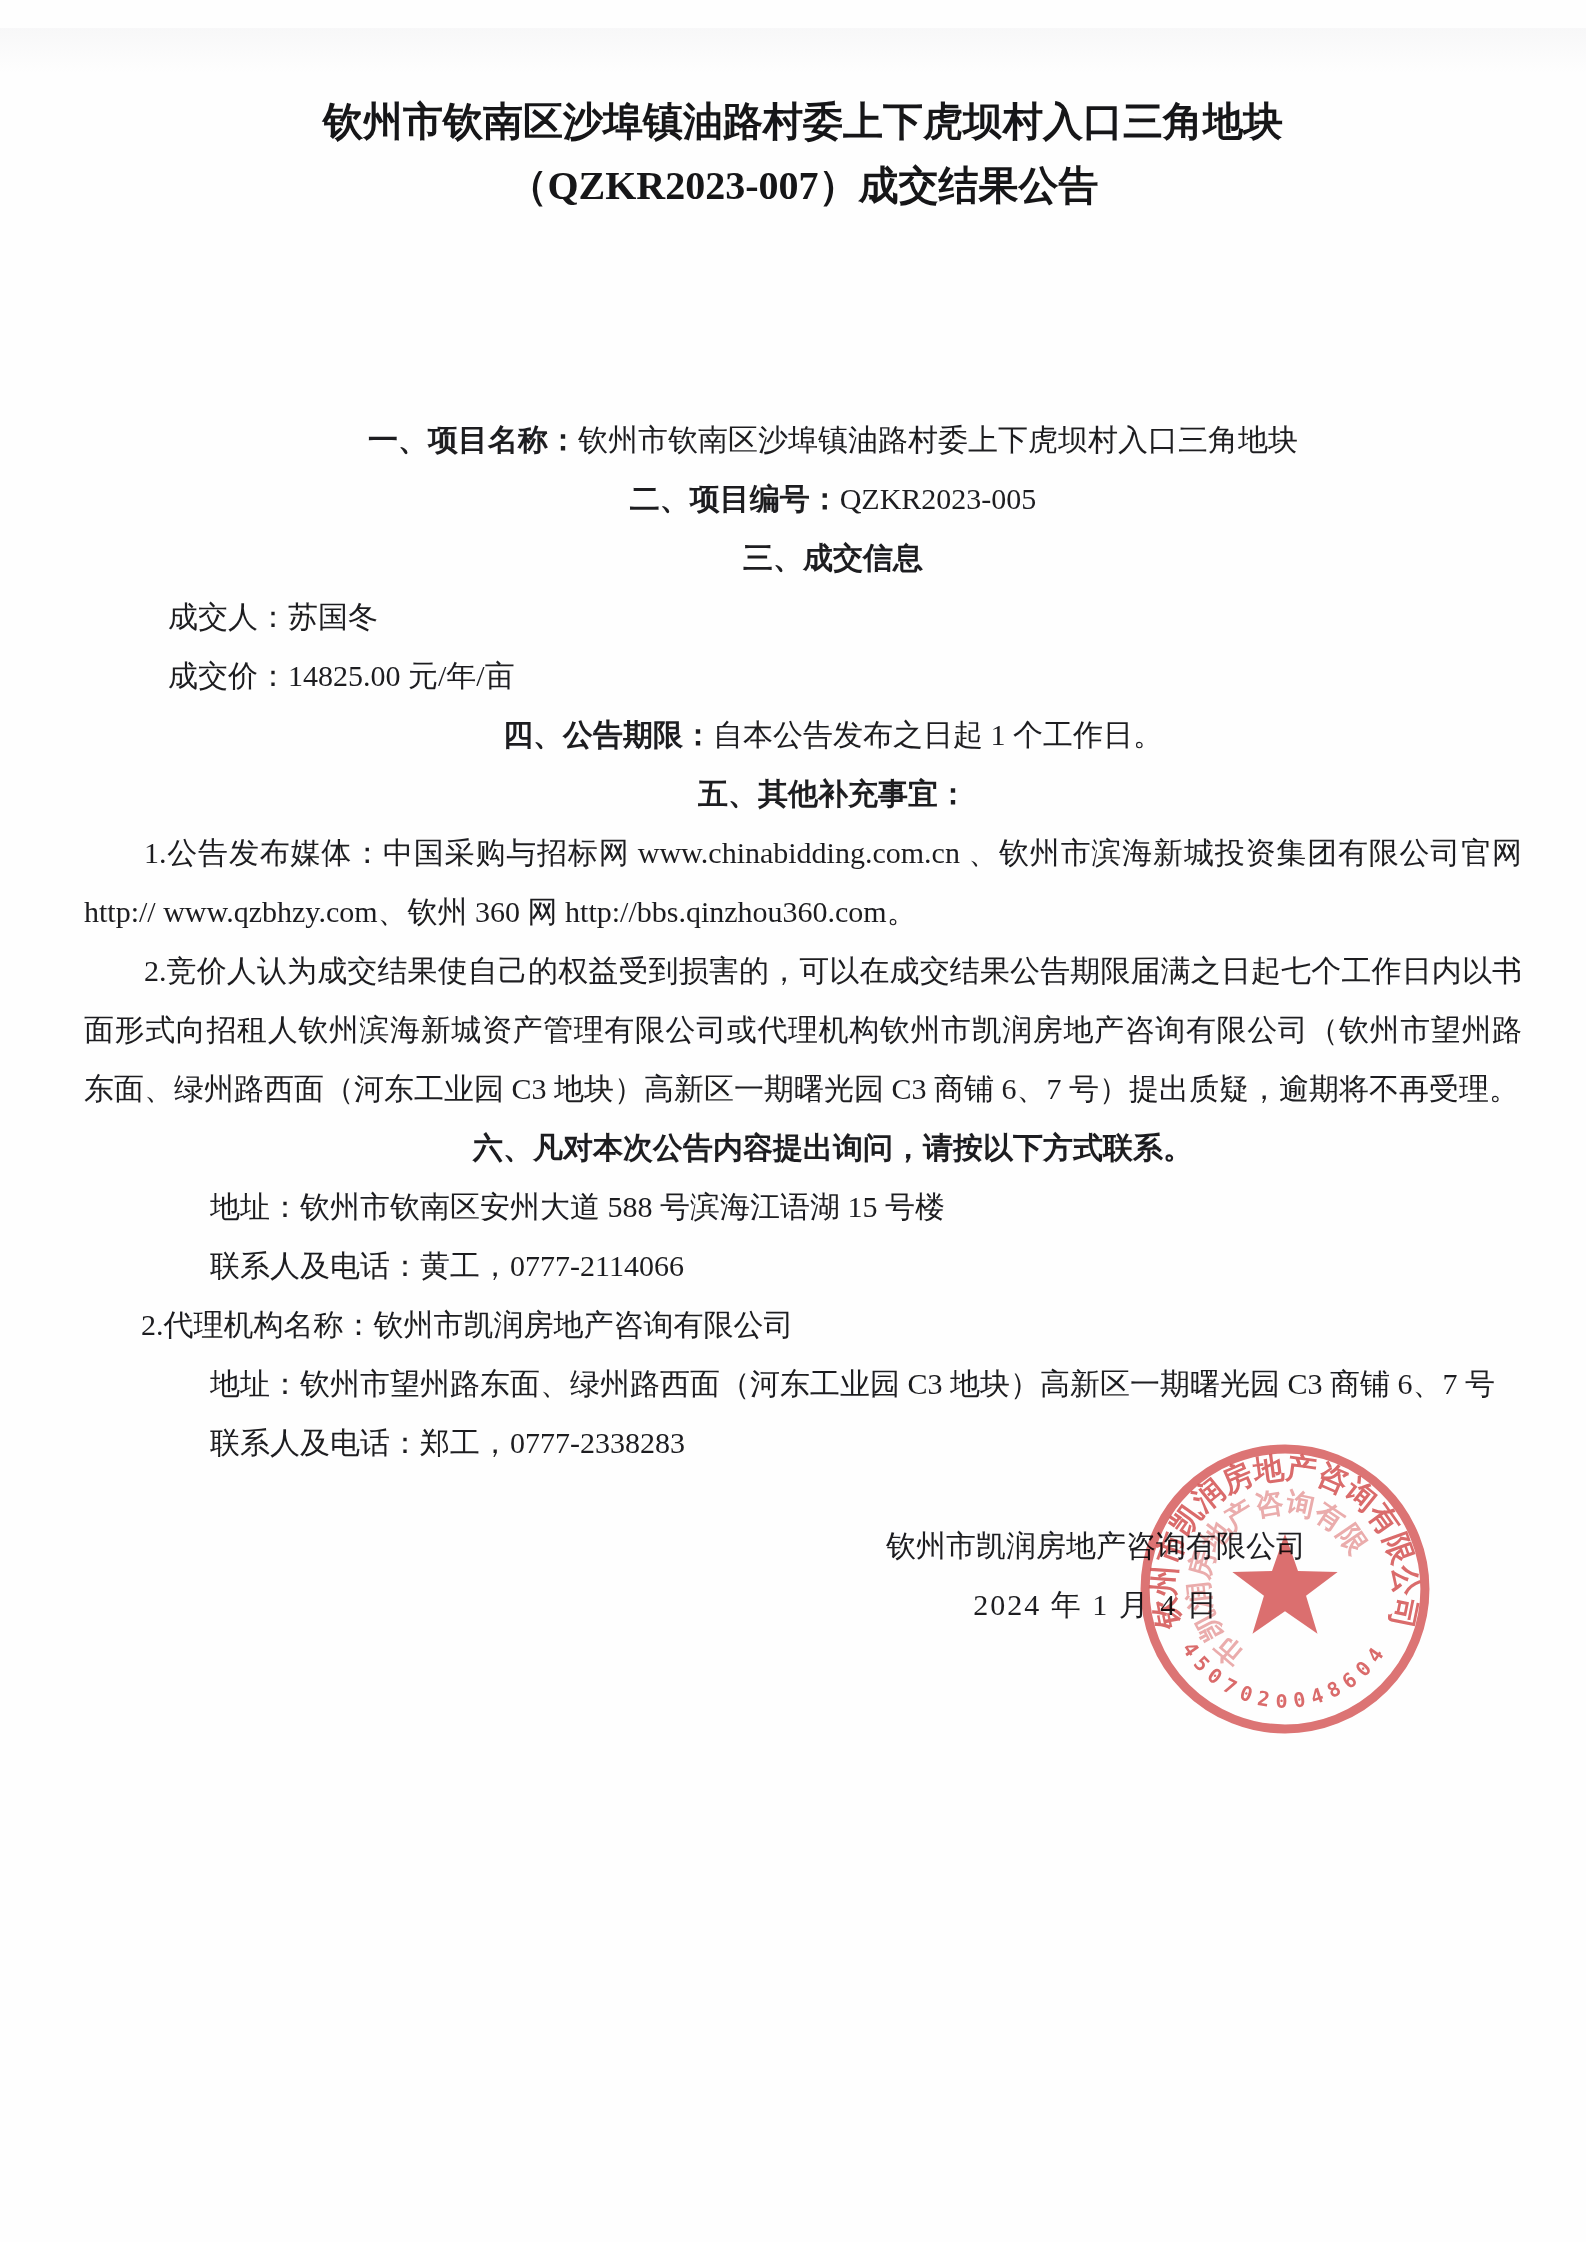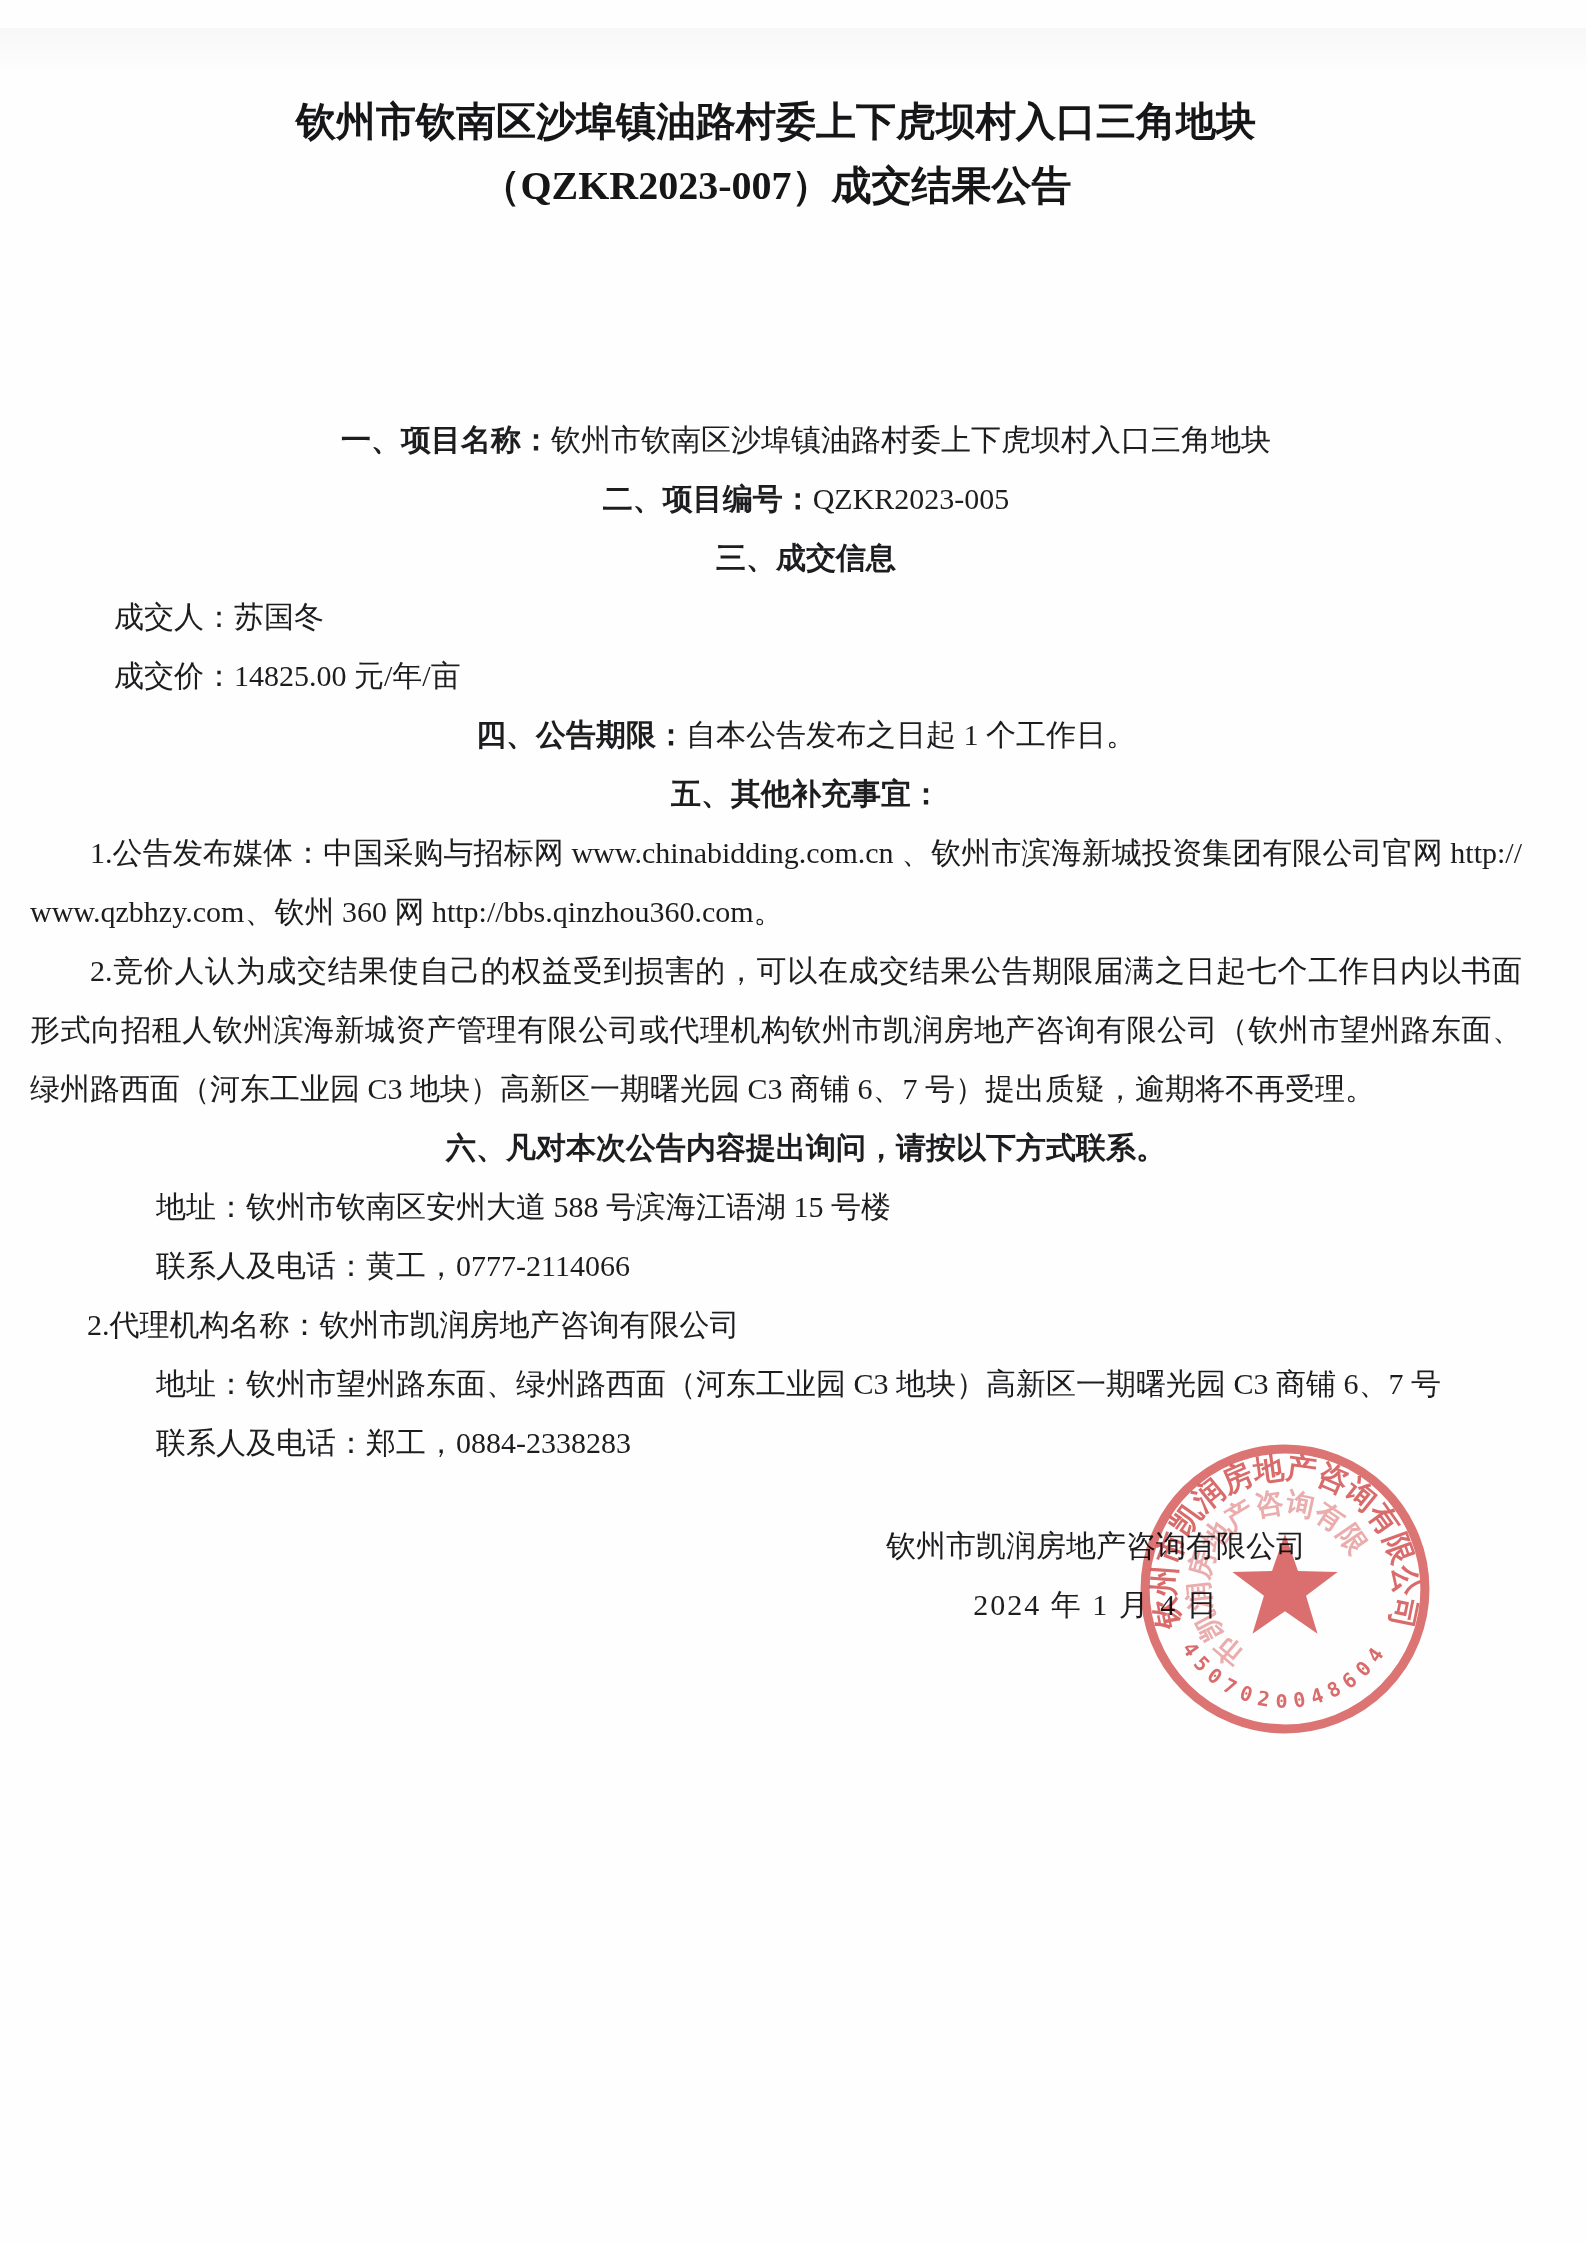--- a/index.html
+++ b/index.html
@@ -20,21 +20,21 @@
   
   .page::before {
     content: "";
     position: absolute;
     left: 0; top: 28px;
     width: 100%; height: 46px;
     background: linear-gradient(180deg, rgba(120,120,140,0.05), rgba(120,120,140,0));
     pointer-events: none;
   }
   .inner {
-    padding: 90px 64px 0 30px;
+    padding: 90px 64px 0 84px;
   }
   .doc-title {
     text-align: center;
     font-size: 40px;
     font-weight: bold;
     line-height: 64px;
     margin: 0 0 192px 0;
     color: #161618;
   }
   .body-text {
@@ -119,21 +119,21 @@
 
 
       <p class="line indent42">地址：钦州市钦南区安州大道 588 号滨海江语湖 15 号楼</p>
 
       <p class="line indent42">联系人及电话：黄工，0777-2114066</p>
 
       <p class="line indent18">2.代理机构名称：钦州市凯润房地产咨询有限公司</p>
 
       <p class="hang42">地址：钦州市望州路东面、绿州路西面（河东工业园 C3 地块）高新区一期曙光园 C3 商铺 6、7 号</p>
 
-      <p class="line indent42">联系人及电话：郑工，0884-2338283</p>
+      <p class="line indent42">联系人及电话：郑工，0777-2338283</p>
 
       <div class="sig">
         <div class="sig-inner">
           <div>钦州市凯润房地产咨询有限公司</div>
           <div class="sig-date">2024 年 1 月 4 日</div>
         </div>
 
         <svg class="stamp" viewBox="0 0 300 300" xmlns="http://www.w3.org/2000/svg">
           <defs>
             <path id="sealTopArc" d="M 46.6 187.6 A 110 110 0 1 1 253.4 187.6" fill="none"></path>

